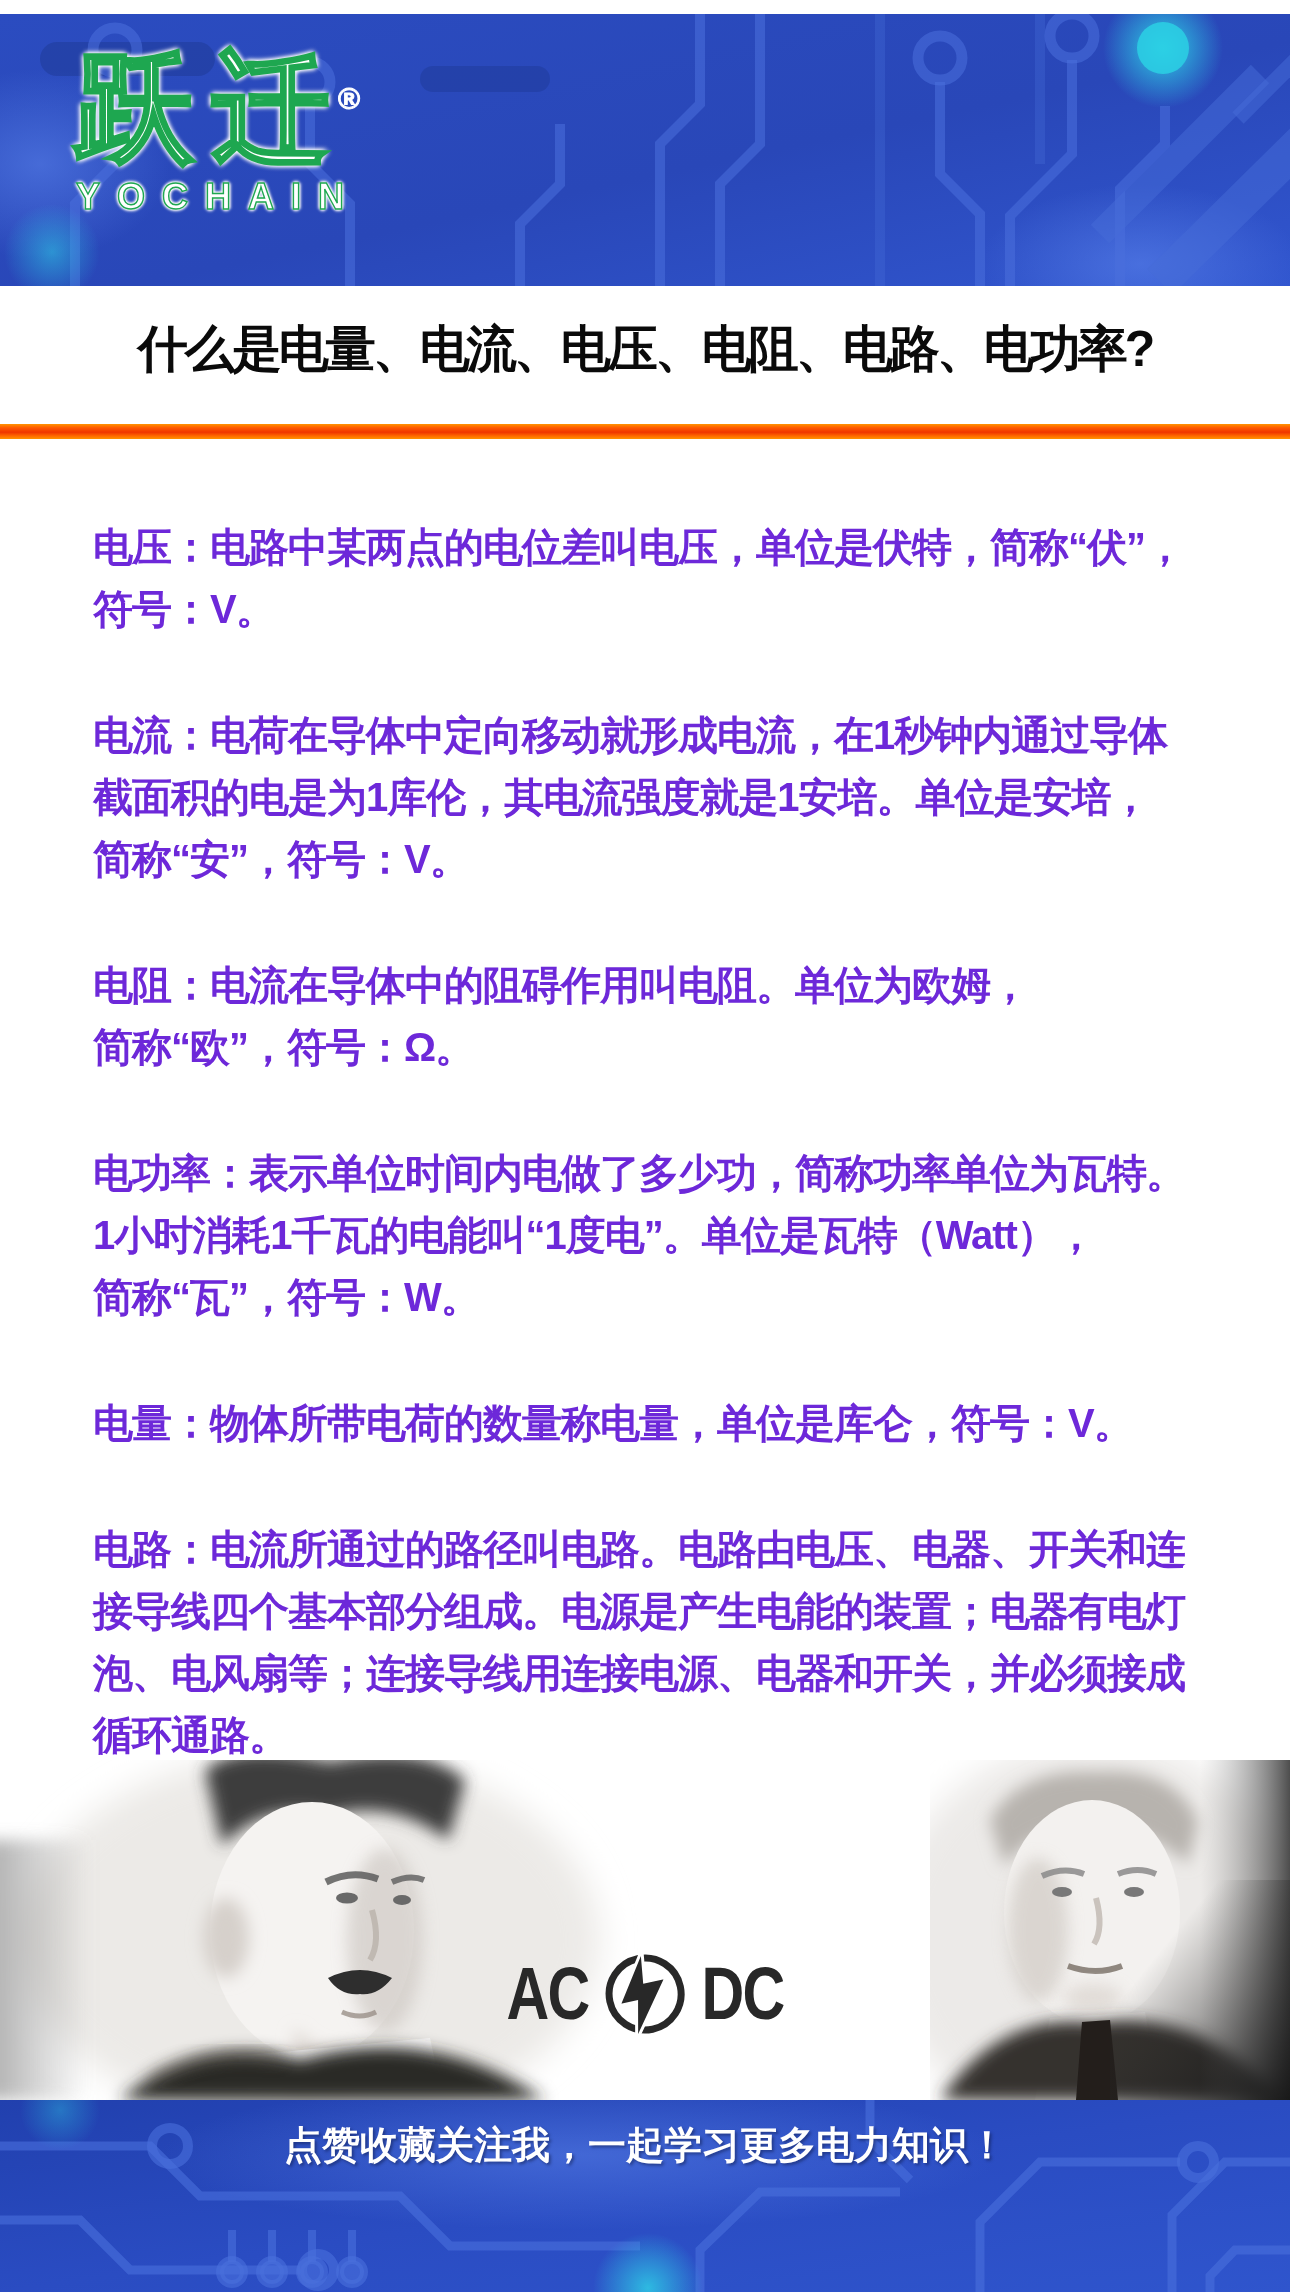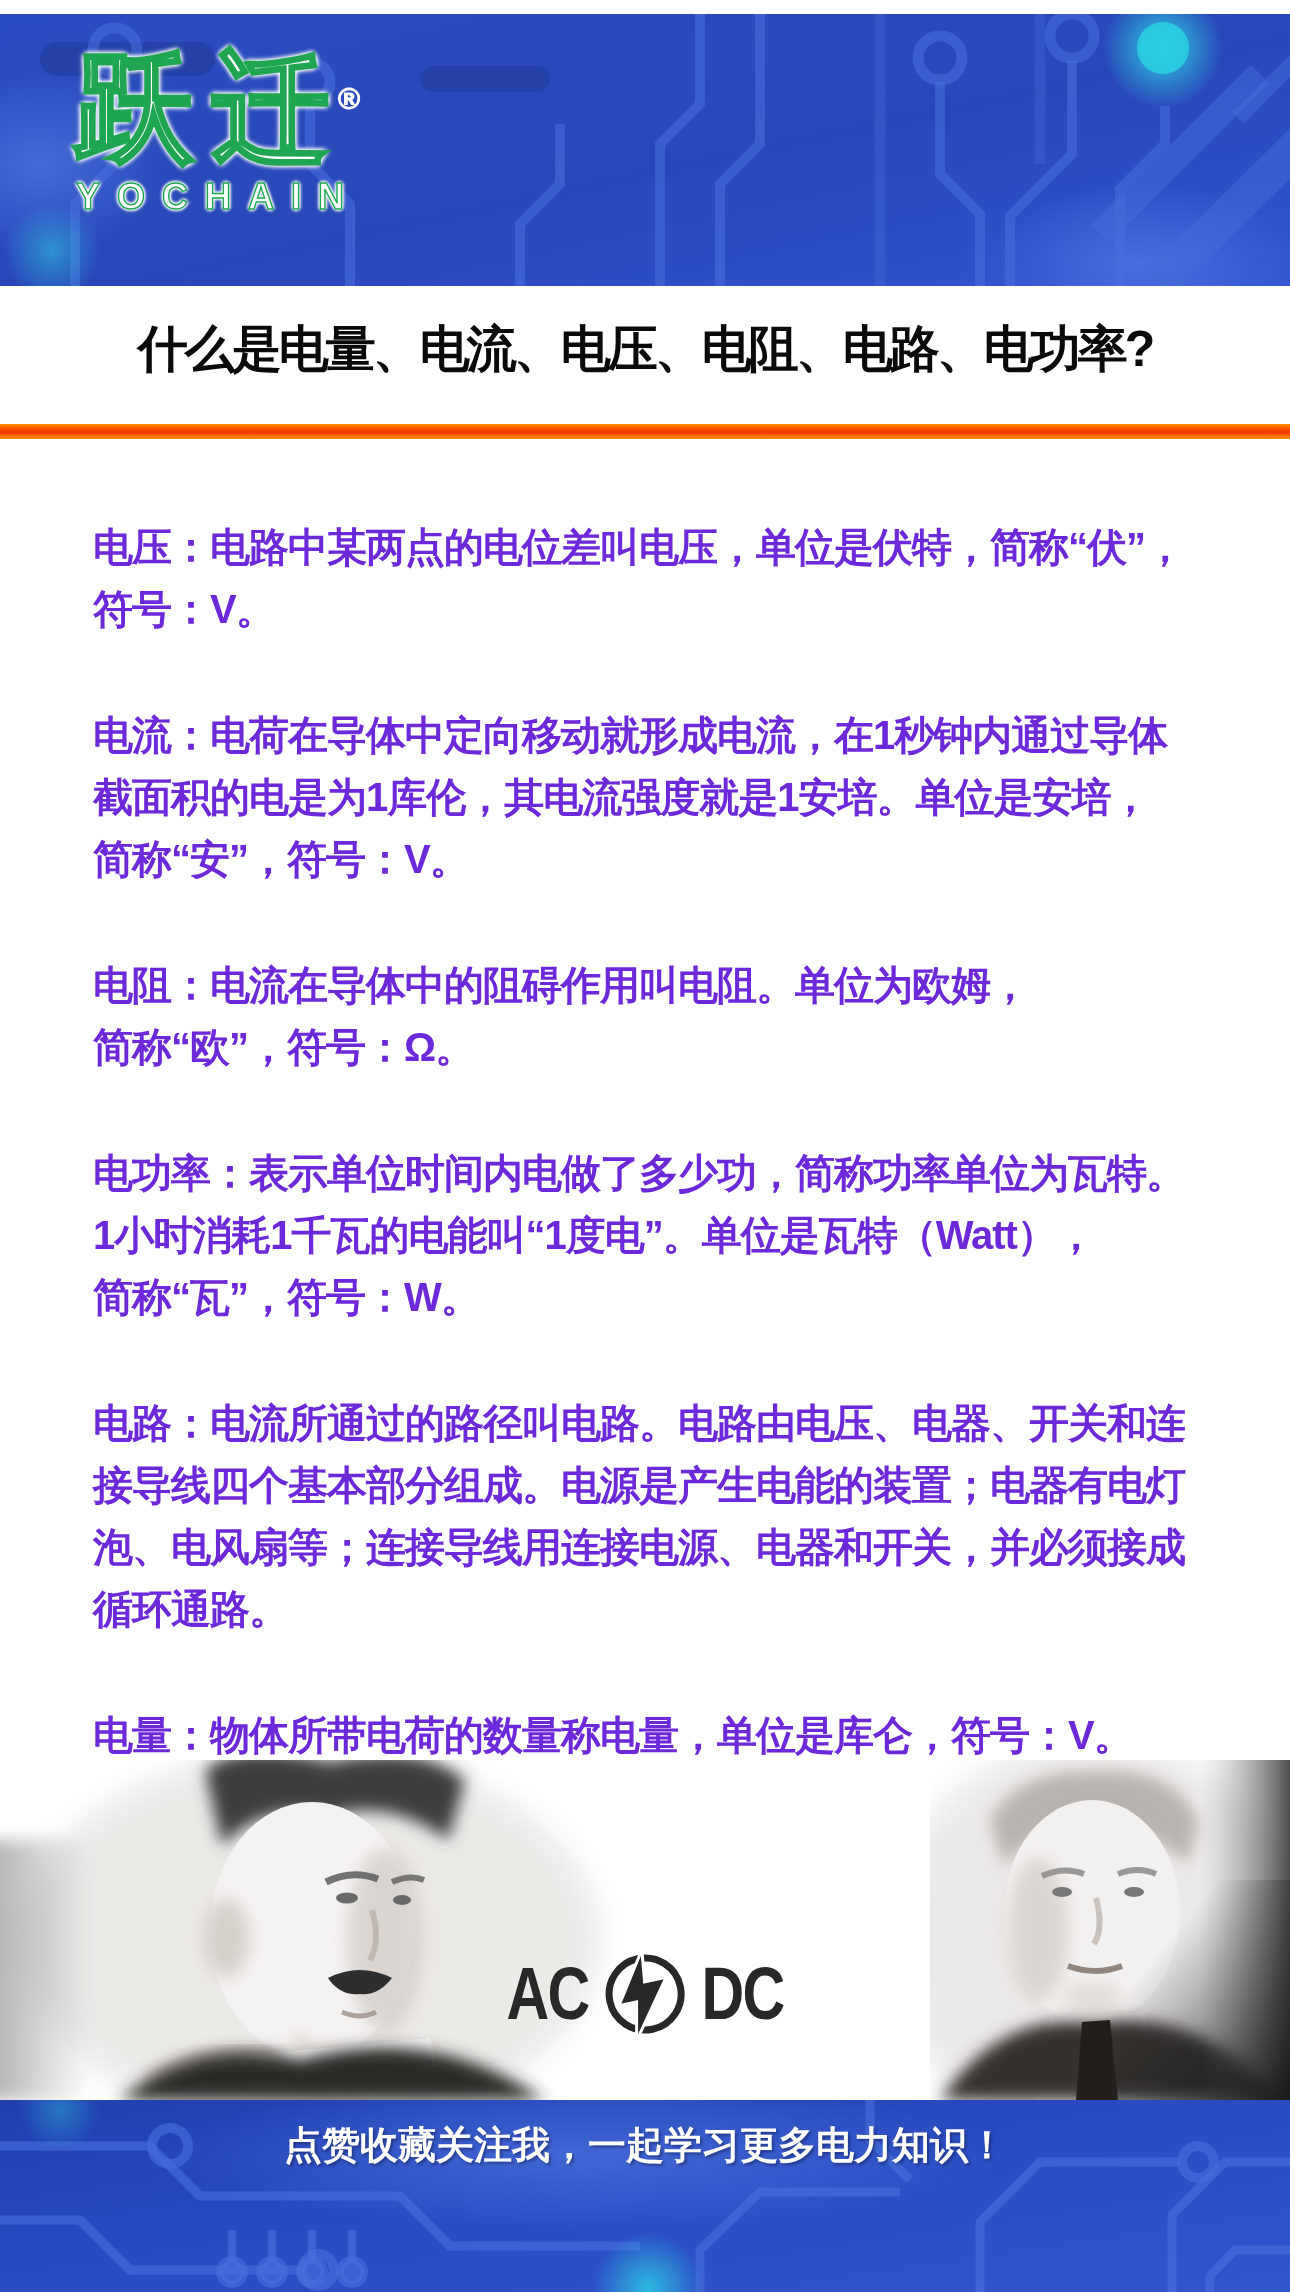--- a/index.html
+++ b/index.html
@@ -148,25 +148,25 @@
     <p class="para">电压：电路中某两点的电位差叫电压，单位是伏特，简称“伏”，
 符号：V。</p>
     <p class="para">电流：电荷在导体中定向移动就形成电流，在1秒钟内通过导体
 截面积的电是为1库伦，其电流强度就是1安培。单位是安培，
 简称“安”，符号：V。</p>
     <p class="para">电阻：电流在导体中的阻碍作用叫电阻。单位为欧姆，
 简称“欧”，符号：Ω。</p>
     <p class="para">电功率：表示单位时间内电做了多少功，简称功率单位为瓦特。
 1小时消耗1千瓦的电能叫“1度电”。单位是瓦特（Watt），
 简称“瓦”，符号：W。</p>
+    <p class="para">电量：物体所带电荷的数量称电量，单位是库仑，符号：V。</p>
     <p class="para">电路：电流所通过的路径叫电路。电路由电压、电器、开关和连
 接导线四个基本部分组成。电源是产生电能的装置；电器有电灯
 泡、电风扇等；连接导线用连接电源、电器和开关，并必须接成
 循环通路。</p>
-    <p class="para">电量：物体所带电荷的数量称电量，单位是库仑，符号：V。</p>
   </main>
 
   <section class="duel">
 
     <svg class="portrait portrait-left" width="660" height="340" viewBox="0 0 660 340" aria-hidden="true">
       <defs>
         <filter id="tb8" x="-40%" y="-40%" width="180%" height="180%">
             <feGaussianBlur stdDeviation="8"></feGaussianBlur>
           </filter>
         <filter id="tb16" x="-40%" y="-40%" width="180%" height="180%">

